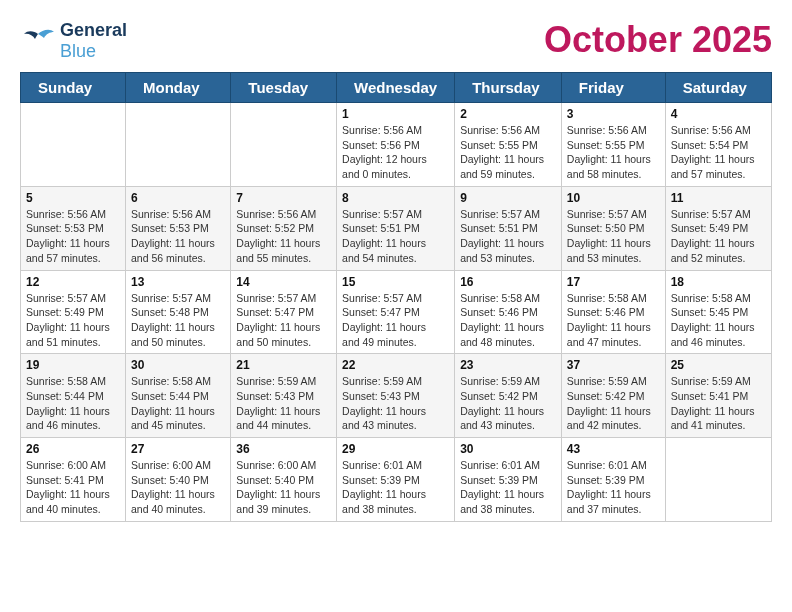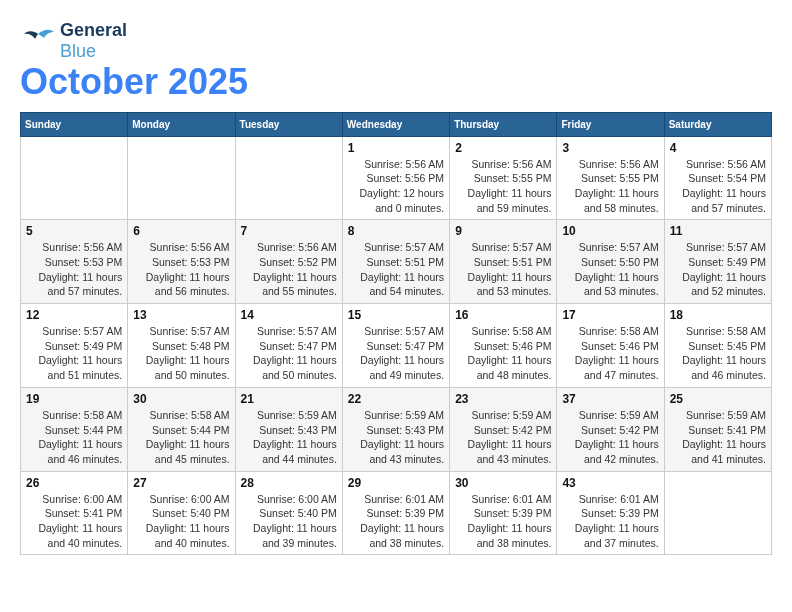--- a/index.html
+++ b/index.html
@@ -8,55 +8,54 @@
       background: #fff;
       width: 792px;
       min-height: 612px;
       padding: 20px;
     }
     .header {
       display: flex;
       align-items: flex-start;
       justify-content: space-between;
       margin-bottom: 10px;
-      flex-direction: column;
     }
     .logo {
       display: flex;
       align-items: center;
       gap: 4px;
     }
     .logo-bird {
       width: 36px;
       height: 30px;
     }
     .title-block {
       text-align: right;
     }
     .month-title {
       font-size: 36px;
       font-weight: bold;
-      color: #3b82f6;
+      color: #be185d;
       line-height: 1.1;
     }
     .subtitle {
       font-size: 15px;
       color: #333;
     }
     .calendar {
       width: 100%;
       border-collapse: collapse;
       font-size: 11px;
     }
     .calendar th {
       background: #2a6496;
       color: #fff;
-      padding: 6px 4px;
+      padding: 6px 17px;
       text-align: left;
-      font-size: 10px;
+      font-size: 15px;
       font-weight: bold;
       border: 1px solid #1a4a72;
     }
     .calendar td {
       vertical-align: top;
       padding: 4px 5px;
       border: 1px solid #ccc;
       width: calc(100% / 7);
       height: 80px;
       background: #fff;
@@ -68,21 +67,20 @@
       font-weight: bold;
       font-size: 12px;
       color: #111;
       display: block;
       margin-bottom: 2px;
     }
     .day-info {
       color: #333;
       font-size: 10.5px;
       line-height: 1.4;
-      text-align: right;
     }
     .empty-cell {
       background: #fff !important;
     }
   </style>
 </head>
 <body>
 
 <div class="header">
   <div class="logo">
@@ -308,21 +306,21 @@
 and 40 minutes.</div>
         </td>
         <td>
           <span class="day-num">27</span>
           <div class="day-info" style="white-space: pre-line;">Sunrise: 6:00 AM
 Sunset: 5:40 PM
 Daylight: 11 hours
 and 40 minutes.</div>
         </td>
         <td>
-          <span class="day-num">28</span>
+          <span class="day-num">36</span>
           <div class="day-info" style="white-space: pre-line;">Sunrise: 6:00 AM
 Sunset: 5:40 PM
 Daylight: 11 hours
 and 39 minutes.</div>
         </td>
         <td>
           <span class="day-num">29</span>
           <div class="day-info" style="white-space: pre-line;">Sunrise: 6:01 AM
 Sunset: 5:39 PM
 Daylight: 11 hours

